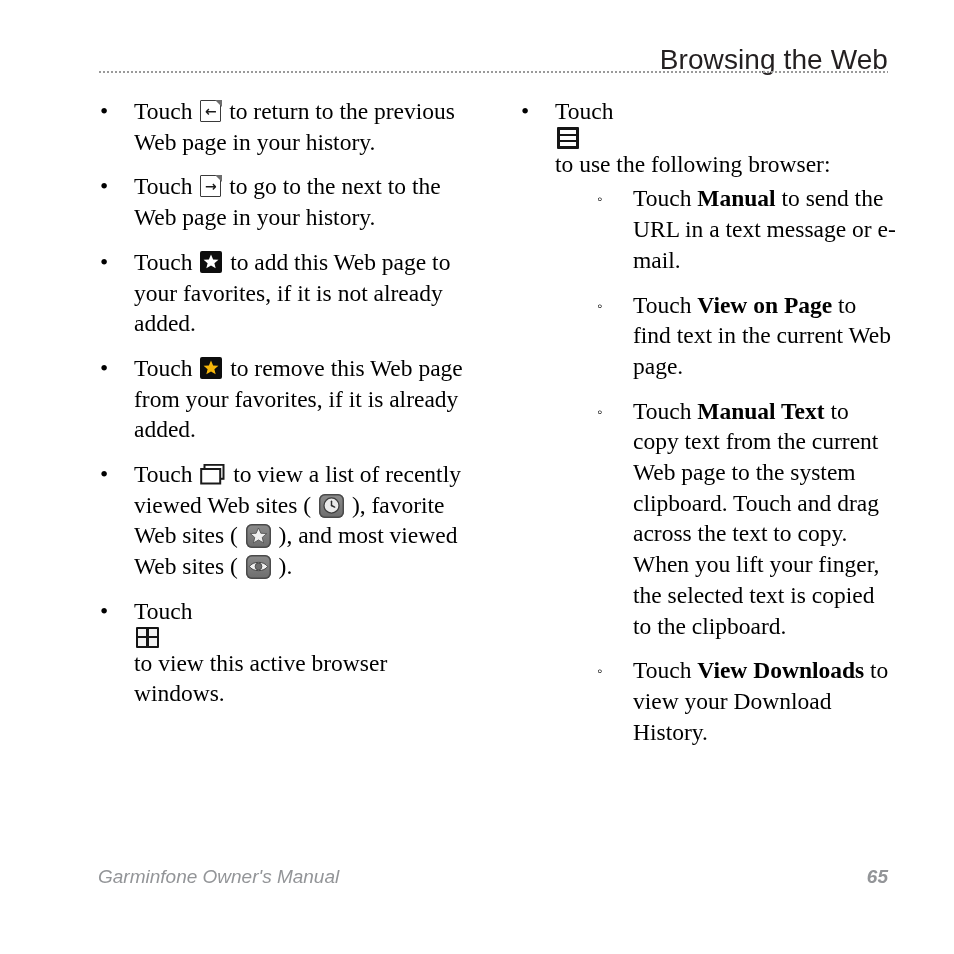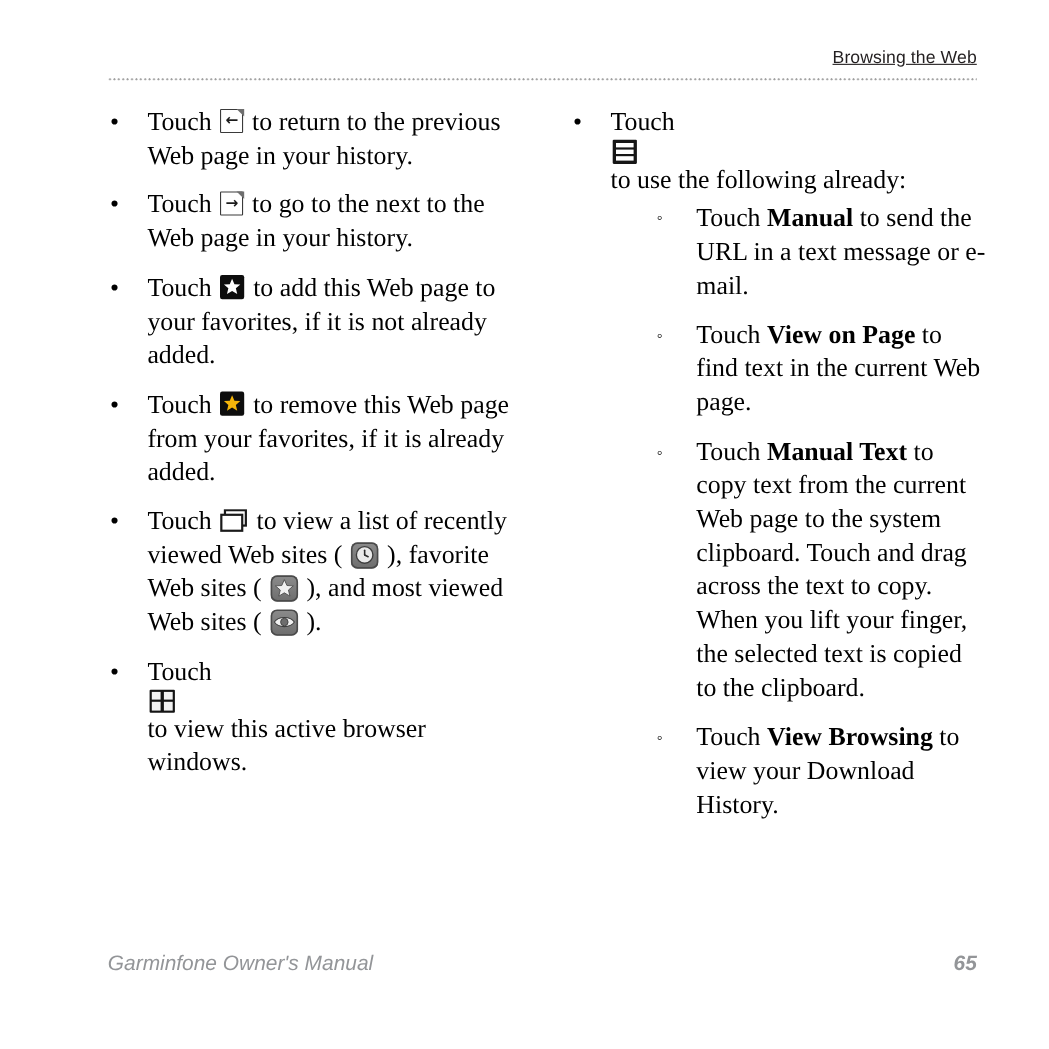--- a/index.html
+++ b/index.html
@@ -19,24 +19,23 @@
   
   .page-header {
     position: absolute;
     left: 98px;
     top: 44px;
     width: 790px;
     text-align: right;
   }
   .page-header .header-text {
     font-family: "Liberation Sans", "DejaVu Sans", sans-serif;
-    font-size: 16px;
+    font-size: 28px;
     color: #231f20;
     letter-spacing: 0.1px;
-    text-decoration: underline;
   }
   .header-rule {
     position: absolute;
     left: 98px;
     top: 71px;
     width: 790px;
     height: 2px;
     background-image: radial-gradient(circle, #9a9a9a 0.8px, rgba(255,255,255,0) 1.1px);
     background-size: 4px 2px;
     background-repeat: repeat-x;
@@ -329,21 +328,21 @@
     <ul class="bullets">
 
       <li class="bullet">
         <span class="marker">•</span>
         <span>Touch</span>
         <span class="ico ico-menu">
           <i></i>
           <i></i>
           <i></i>
         </span>
-        <span>to use the following already:</span>
+        <span>to use the following browser:</span>
 
         <ul class="sub-bullets">
 
           <li class="bullet sub">
             <span class="marker">◦</span>
             <span>Touch</span>
             <span class="bold">Manual</span>
             <span>to send the URL in a text message or e-mail.</span>
           </li>
 
@@ -357,21 +356,21 @@
           <li class="bullet sub">
             <span class="marker">◦</span>
             <span>Touch</span>
             <span class="bold">Manual Text</span>
             <span>to copy text from the current Web page to the system clipboard. Touch and drag across the text to copy. When you lift your finger, the selected text is copied to the clipboard.</span>
           </li>
 
           <li class="bullet sub">
             <span class="marker">◦</span>
             <span>Touch</span>
-            <span class="bold">View Browsing</span>
+            <span class="bold">View Downloads</span>
             <span>to view your Download History.</span>
           </li>
 
         </ul>
       </li>
 
     </ul>
   </div>
 
 </div>

